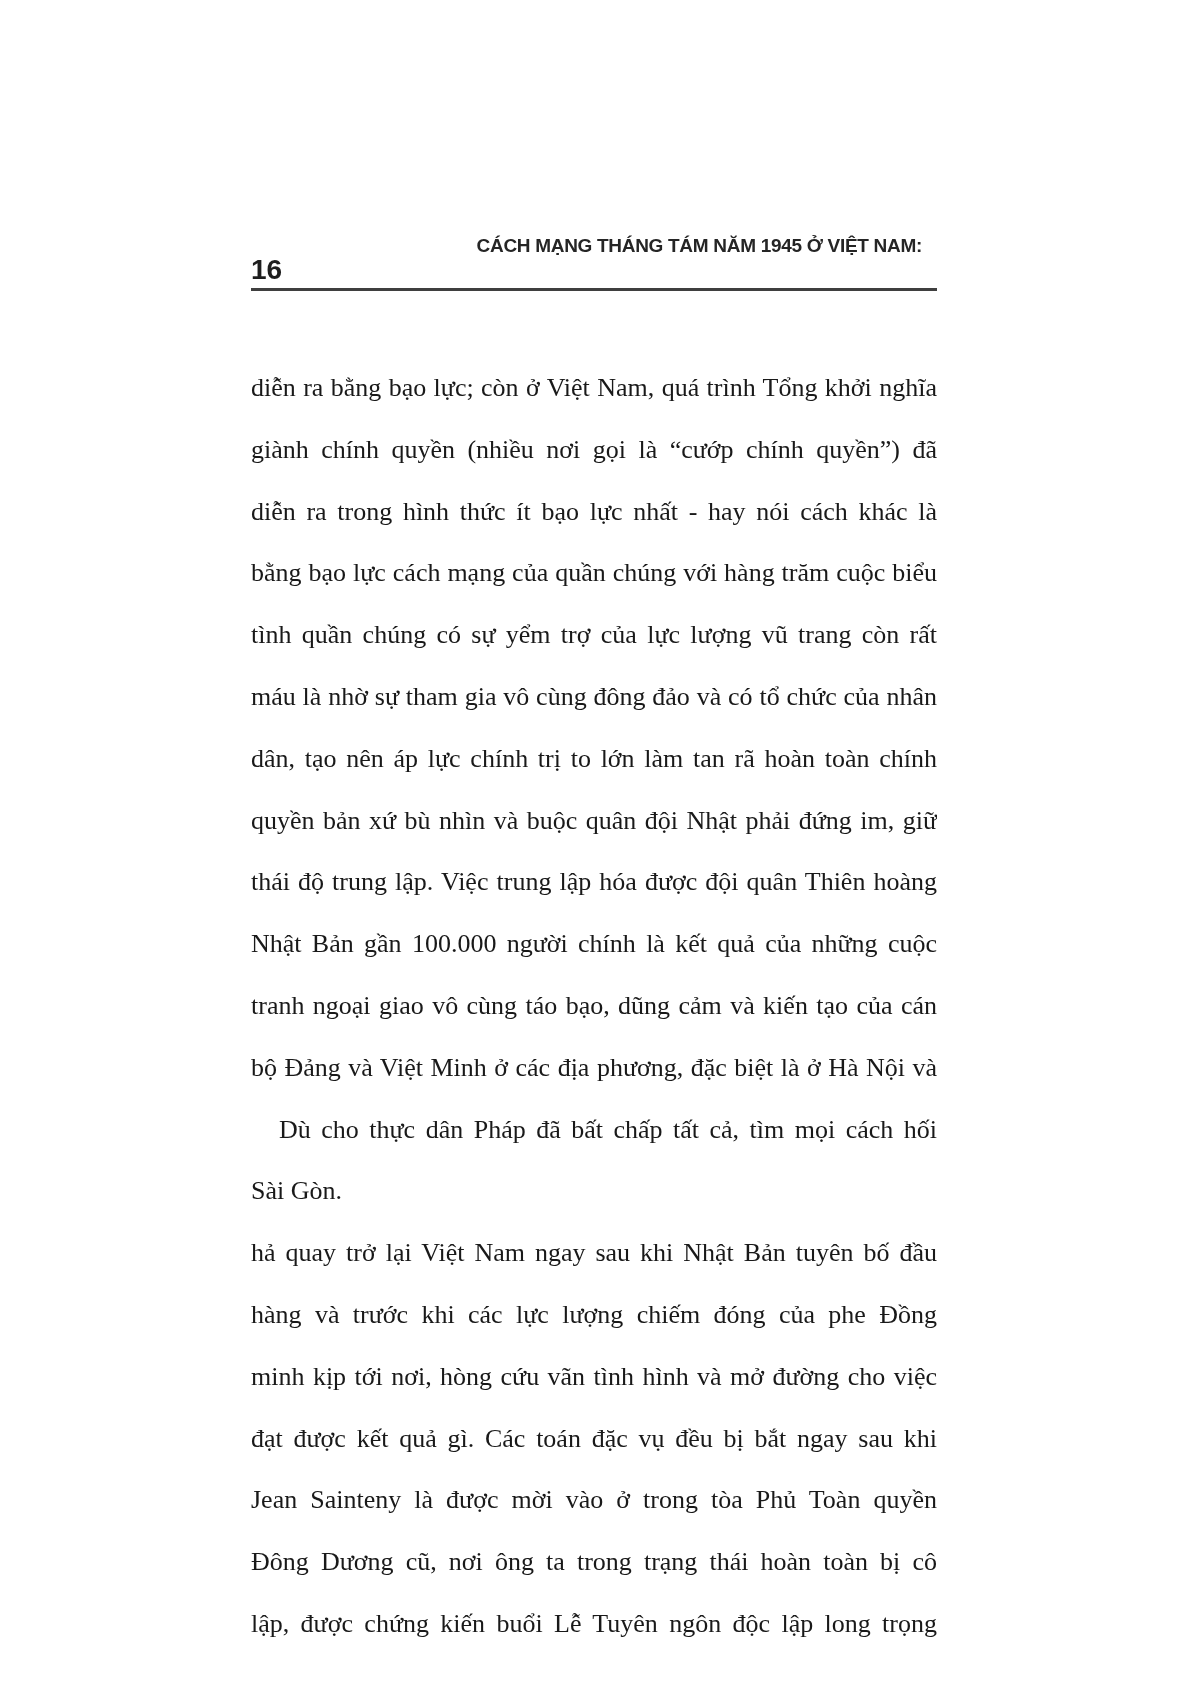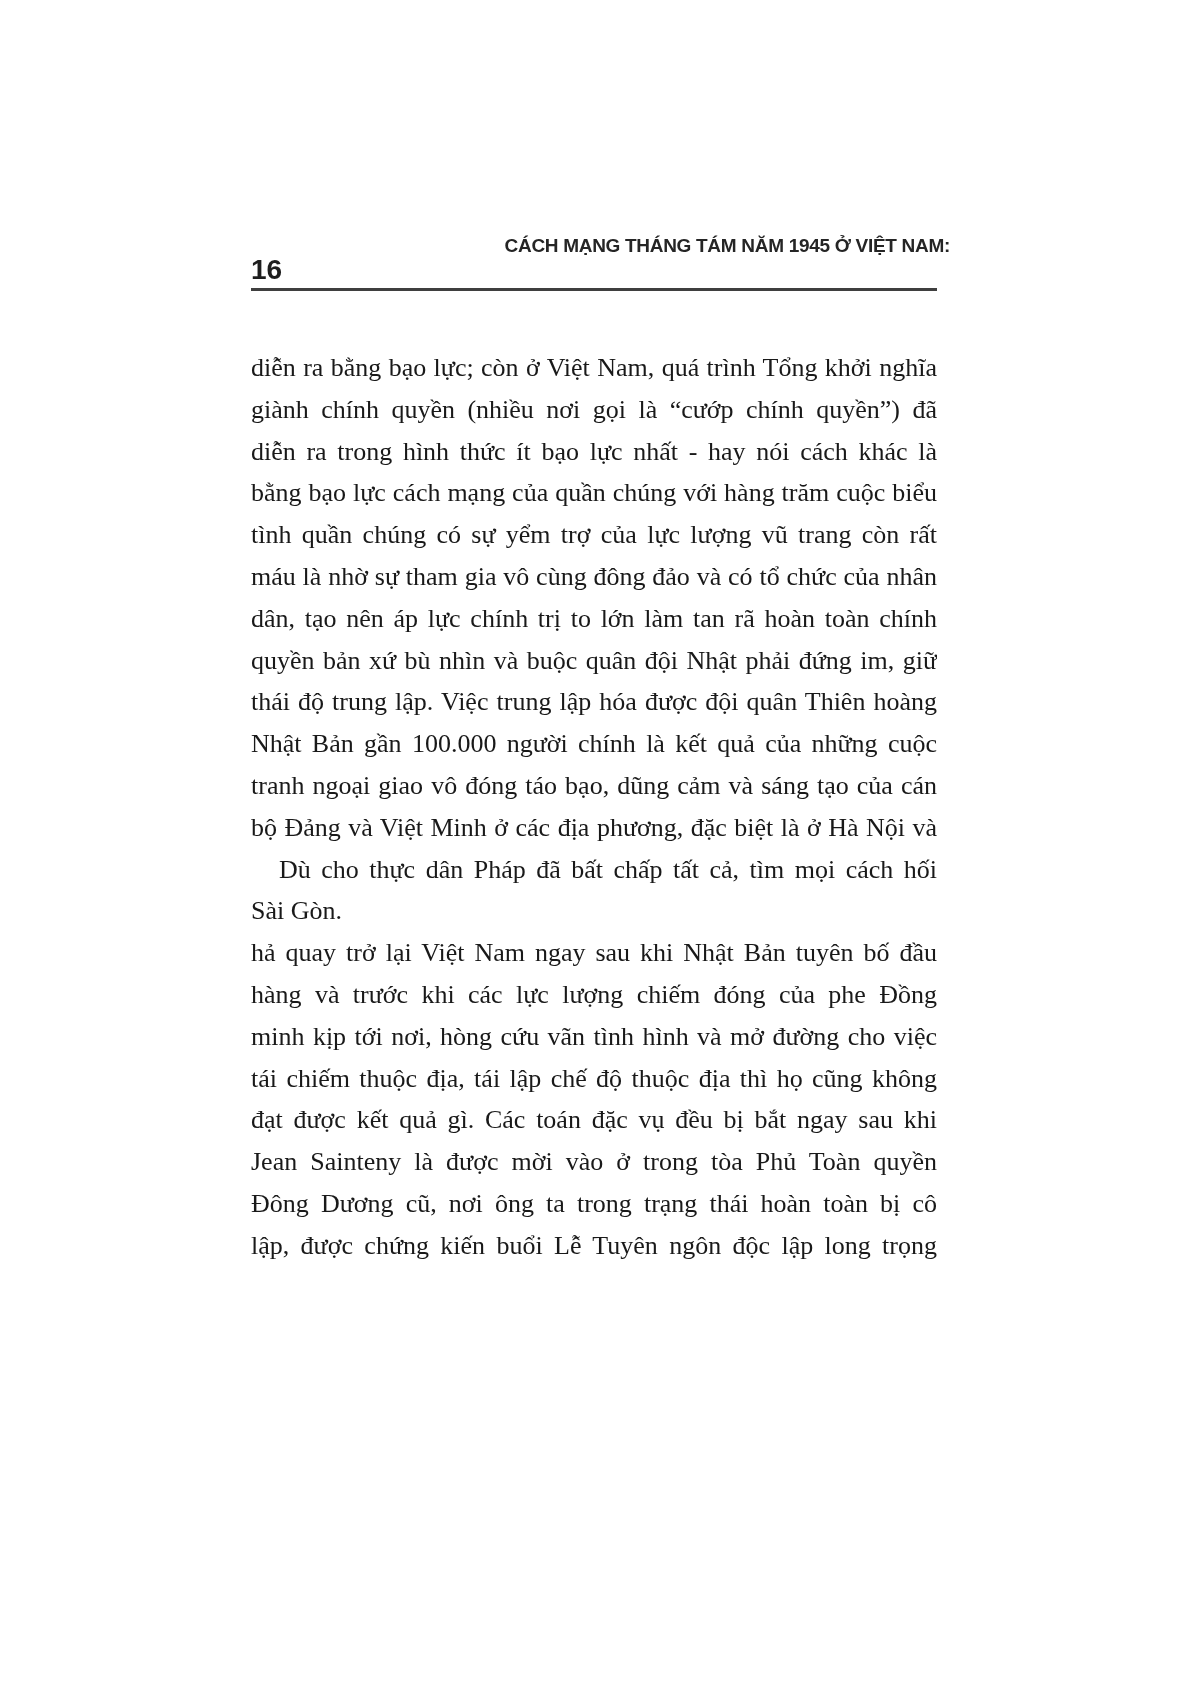--- a/index.html
+++ b/index.html
@@ -21,21 +21,21 @@
     left: 251px;
     top: 256px;
     font-family: "Liberation Sans", sans-serif;
     font-weight: 700;
     font-size: 28px;
     line-height: 28px;
     color: #1e1e1e;
   }
   .running-header {
     position: absolute;
-    left: 264px;
+    left: 236px;
     top: 231px;
     width: 686px;
     text-align: right;
     font-family: "Liberation Sans", sans-serif;
     font-weight: 700;
     font-size: 19px;
     line-height: 30px;
     letter-spacing: -0.3px;
     color: #252525;
   }
@@ -55,20 +55,21 @@
     width: 686px;
     font-size: 26px;
     line-height: 41.8px;
     color: #191919;
   }
   .line {
     height: 41.8px;
     overflow: hidden;
     text-align: justify;
     text-align-last: justify;
+    margin-top: 20px;
   }
   .line.end {
     text-align-last: left;
   }
   .line.indent {
     text-indent: 28px;
   }
 </style>
 </head>
 <body>
@@ -88,28 +89,27 @@
     <div class="line">diễn ra bằng bạo lực; còn ở Việt Nam, quá trình Tổng khởi nghĩa</div>
     <div class="line">giành chính quyền (nhiều nơi gọi là “cướp chính quyền”) đã</div>
     <div class="line">diễn ra trong hình thức ít bạo lực nhất - hay nói cách khác là</div>
     <div class="line">bằng bạo lực cách mạng của quần chúng với hàng trăm cuộc biểu</div>
     <div class="line">tình quần chúng có sự yểm trợ của lực lượng vũ trang còn rất</div>
     <div class="line">máu là nhờ sự tham gia vô cùng đông đảo và có tổ chức của nhân</div>
     <div class="line">dân, tạo nên áp lực chính trị to lớn làm tan rã hoàn toàn chính</div>
     <div class="line">quyền bản xứ bù nhìn và buộc quân đội Nhật phải đứng im, giữ</div>
     <div class="line">thái độ trung lập. Việc trung lập hóa được đội quân Thiên hoàng</div>
     <div class="line">Nhật Bản gần 100.000 người chính là kết quả của những cuộc đấu</div>
-    <div class="line">tranh ngoại giao vô đóng táo bạo, dũng cảm và sáng tạo của cán</div>
+    <div class="line">tranh ngoại giao vô cùng táo bạo, dũng cảm và kiến tạo của cán</div>
     <div class="line">bộ Đảng và Việt Minh ở các địa phương, đặc biệt là ở Hà Nội và</div>
     <div class="line indent">Dù cho thực dân Pháp đã bất chấp tất cả, tìm mọi cách hối</div>
 
     <div class="line end">Sài Gòn.</div>
     <div class="line">hả quay trở lại Việt Nam ngay sau khi Nhật Bản tuyên bố đầu</div>
     <div class="line">hàng và trước khi các lực lượng chiếm đóng của phe Đồng</div>
     <div class="line">minh kịp tới nơi, hòng cứu vãn tình hình và mở đường cho việc</div>
-    <div class="line">tái chiếm thuộc địa, tái lập chế độ thuộc địa thì họ cũng không</div>
     <div class="line">đạt được kết quả gì. Các toán đặc vụ đều bị bắt ngay sau khi</div>
     <div class="line">Jean Sainteny là được mời vào ở trong tòa Phủ Toàn quyền</div>
     <div class="line">Đông Dương cũ, nơi ông ta trong trạng thái hoàn toàn bị cô</div>
     <div class="line">lập, được chứng kiến buổi Lễ Tuyên ngôn độc lập long trọng</div>
   </div>
 
 </div>
 
 </body></html>

